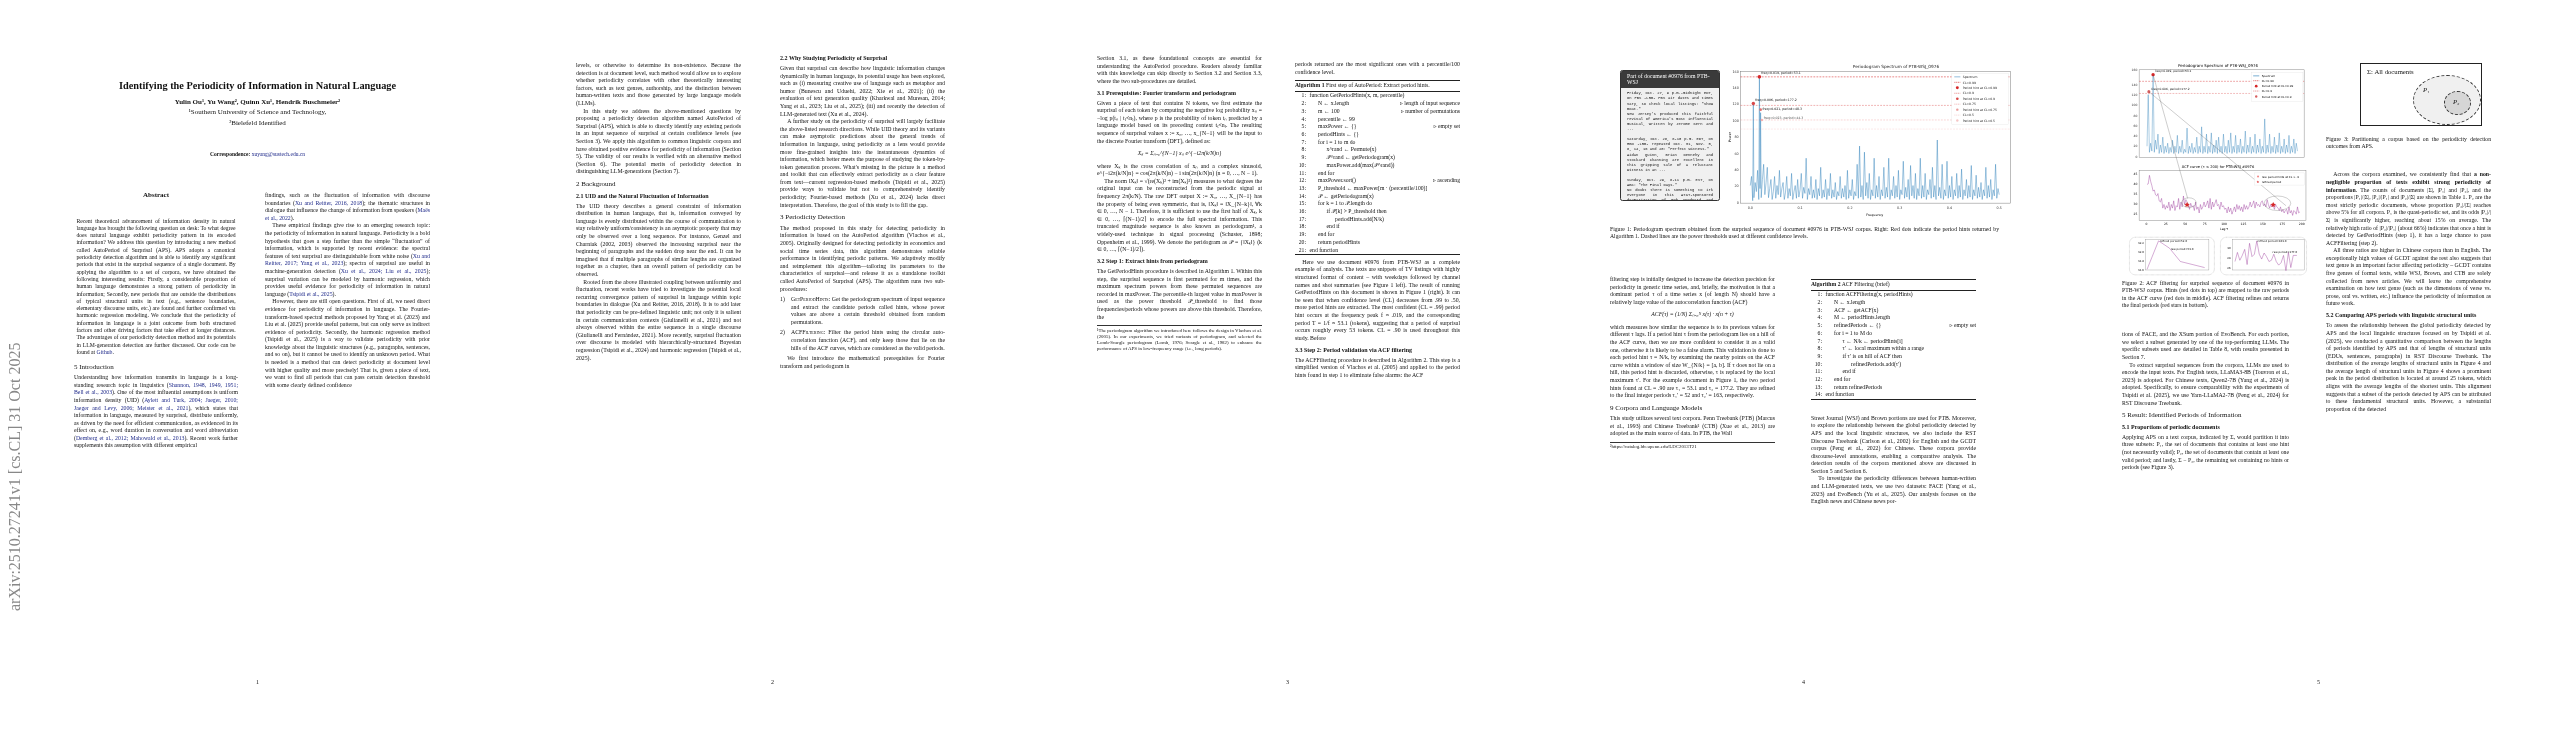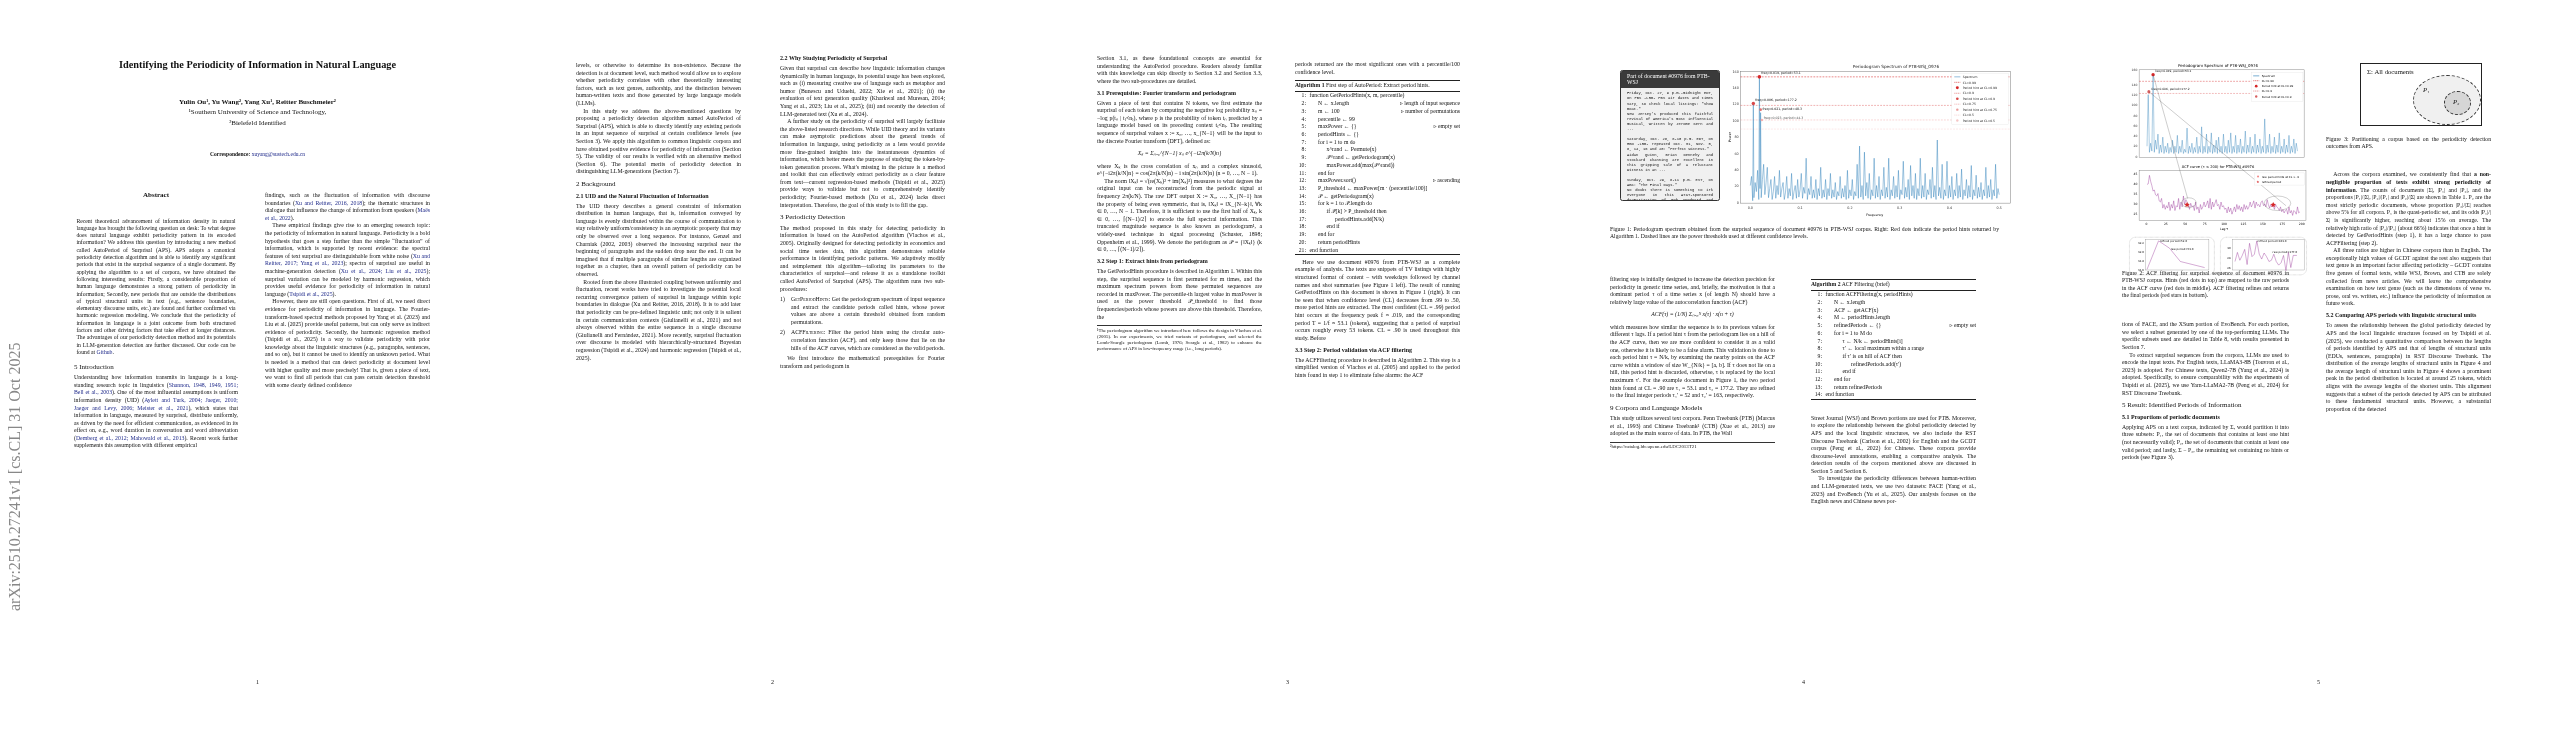--- a/index.html
+++ b/index.html
@@ -33,23 +33,23 @@
 .docbox .bd{font-family:"Liberation Mono",monospace;font-size:3.8px;line-height:5.1px;padding:3.6px 6px;white-space:pre-wrap;text-align:justify}
 .chart{position:absolute}
 .venn{position:absolute;border:0.7px solid #222;background:#fff}
 b{font-weight:bold}
 </style>
 </head>
 <body>
 
 <div class="page" style="left:0">
   <div class="arxiv">arXiv:2510.27241v1  [cs.CL]  31 Oct 2025</div>
-  <h1 class="title" style="top:59px;left:0;width:515px">Identifying the Periodicity of Information in Natural Language</h1>
+  <h1 class="title" style="top:80px;left:0;width:515px">Identifying the Periodicity of Information in Natural Language</h1>
   <div class="authors" style="top:97px">
-    <div style="font-weight:bold">Yulin Ou¹, Yu Wang², Yang Xu¹, Reitter Buschmeier²</div>
+    <div style="font-weight:bold">Yulin Ou¹, Yu Wang², Quinn Xu¹, Hendrik Buschmeier²</div>
     <div>¹Southern University of Science and Technology,</div>
     <div>²Bielefeld Identified</div>
   </div>
   <div class="corr" style="top:151px">
     <b>Correspondence:</b>
     <span class="cite">xuyang@sustech.edu.cn</span>
   </div>
 
   <div class="col" style="left:74px;top:192px;width:164px">
     <div class="abs-h">Abstract</div>
@@ -461,21 +461,21 @@
     <polyline fill="none" stroke="#8b1a8b" stroke-width="0.6" points="178,330 182,315 186,328 190,320 194,310 198,335 202,300 206,322 210,318 214,296 218,318 222,326 226,316 230,322 234,330 238,328 242,318 246,330 250,336 254,332 258,320 262,345 266,315 270,340 274,320 280,320"></polyline>
     <text x="215" y="298" font-size="4.5" font-family="DejaVu Sans, sans-serif">refined period=163.0</text>
     <text x="240" y="316" font-size="4.5" font-family="DejaVu Sans, sans-serif">raw period=177.0</text>
     <g font-size="4.5" font-family="DejaVu Sans, sans-serif" text-anchor="end">
       <text x="171" y="310">30</text>
         <text x="171" y="326">28</text>
         <text x="171" y="342">26</text>
     </g>
   </svg>
 
-  <div class="col" style="left:61px;top:270px;width:167px">
+  <div class="col" style="left:61px;top:280px;width:167px">
     <div class="fig-cap">Figure 2: ACF filtering for surprisal sequence of document #0976 in PTB-WSJ corpus. Hints (red dots in top) are mapped to the raw periods in the ACF curve (red dots in middle). ACF filtering refines and returns the final periods (red stars in bottom).</div>
     <p style="margin-top:22px">tions of FACE, and the XSum portion of EvoBench. For each portion, we select a subset generated by one of the top-performing LLMs. The specific subsets used are detailed in Table 8, with results presented in Section 7.</p>
     <p class="ind">To extract surprisal sequences from the corpora, LLMs are used to encode the input texts. For English texts, LLaMA3-8B (Touvron et al., 2023) is adopted. For Chinese texts, Qwen2-7B (Yang et al., 2024) is adopted. Specifically, to ensure comparability with the experiments of Tsipidi et al. (2025), we use Yarn-LLaMA2-7B (Peng et al., 2024) for RST Discourse Treebank.</p>
     <h2 class="sec">5   Result: Identified Periods of Information</h2>
     <h3 class="sub">5.1   Proportions of periodic documents</h3>
     <p>Applying APS on a text corpus, indicated by Σ, would partition it into three subsets: P₁, the set of documents that contains at least one hint (not necessarily valid); P₂, the set of documents that contain at least one valid period; and lastly, Σ − P₂, the remaining set containing no hints or periods (see Figure 3).</p>
   </div>
 
   <div class="col" style="left:265px;top:61px;width:165px">
     <div class="venn" style="position:relative;width:122px;height:63px;margin:2.4px 0 0 34px">

